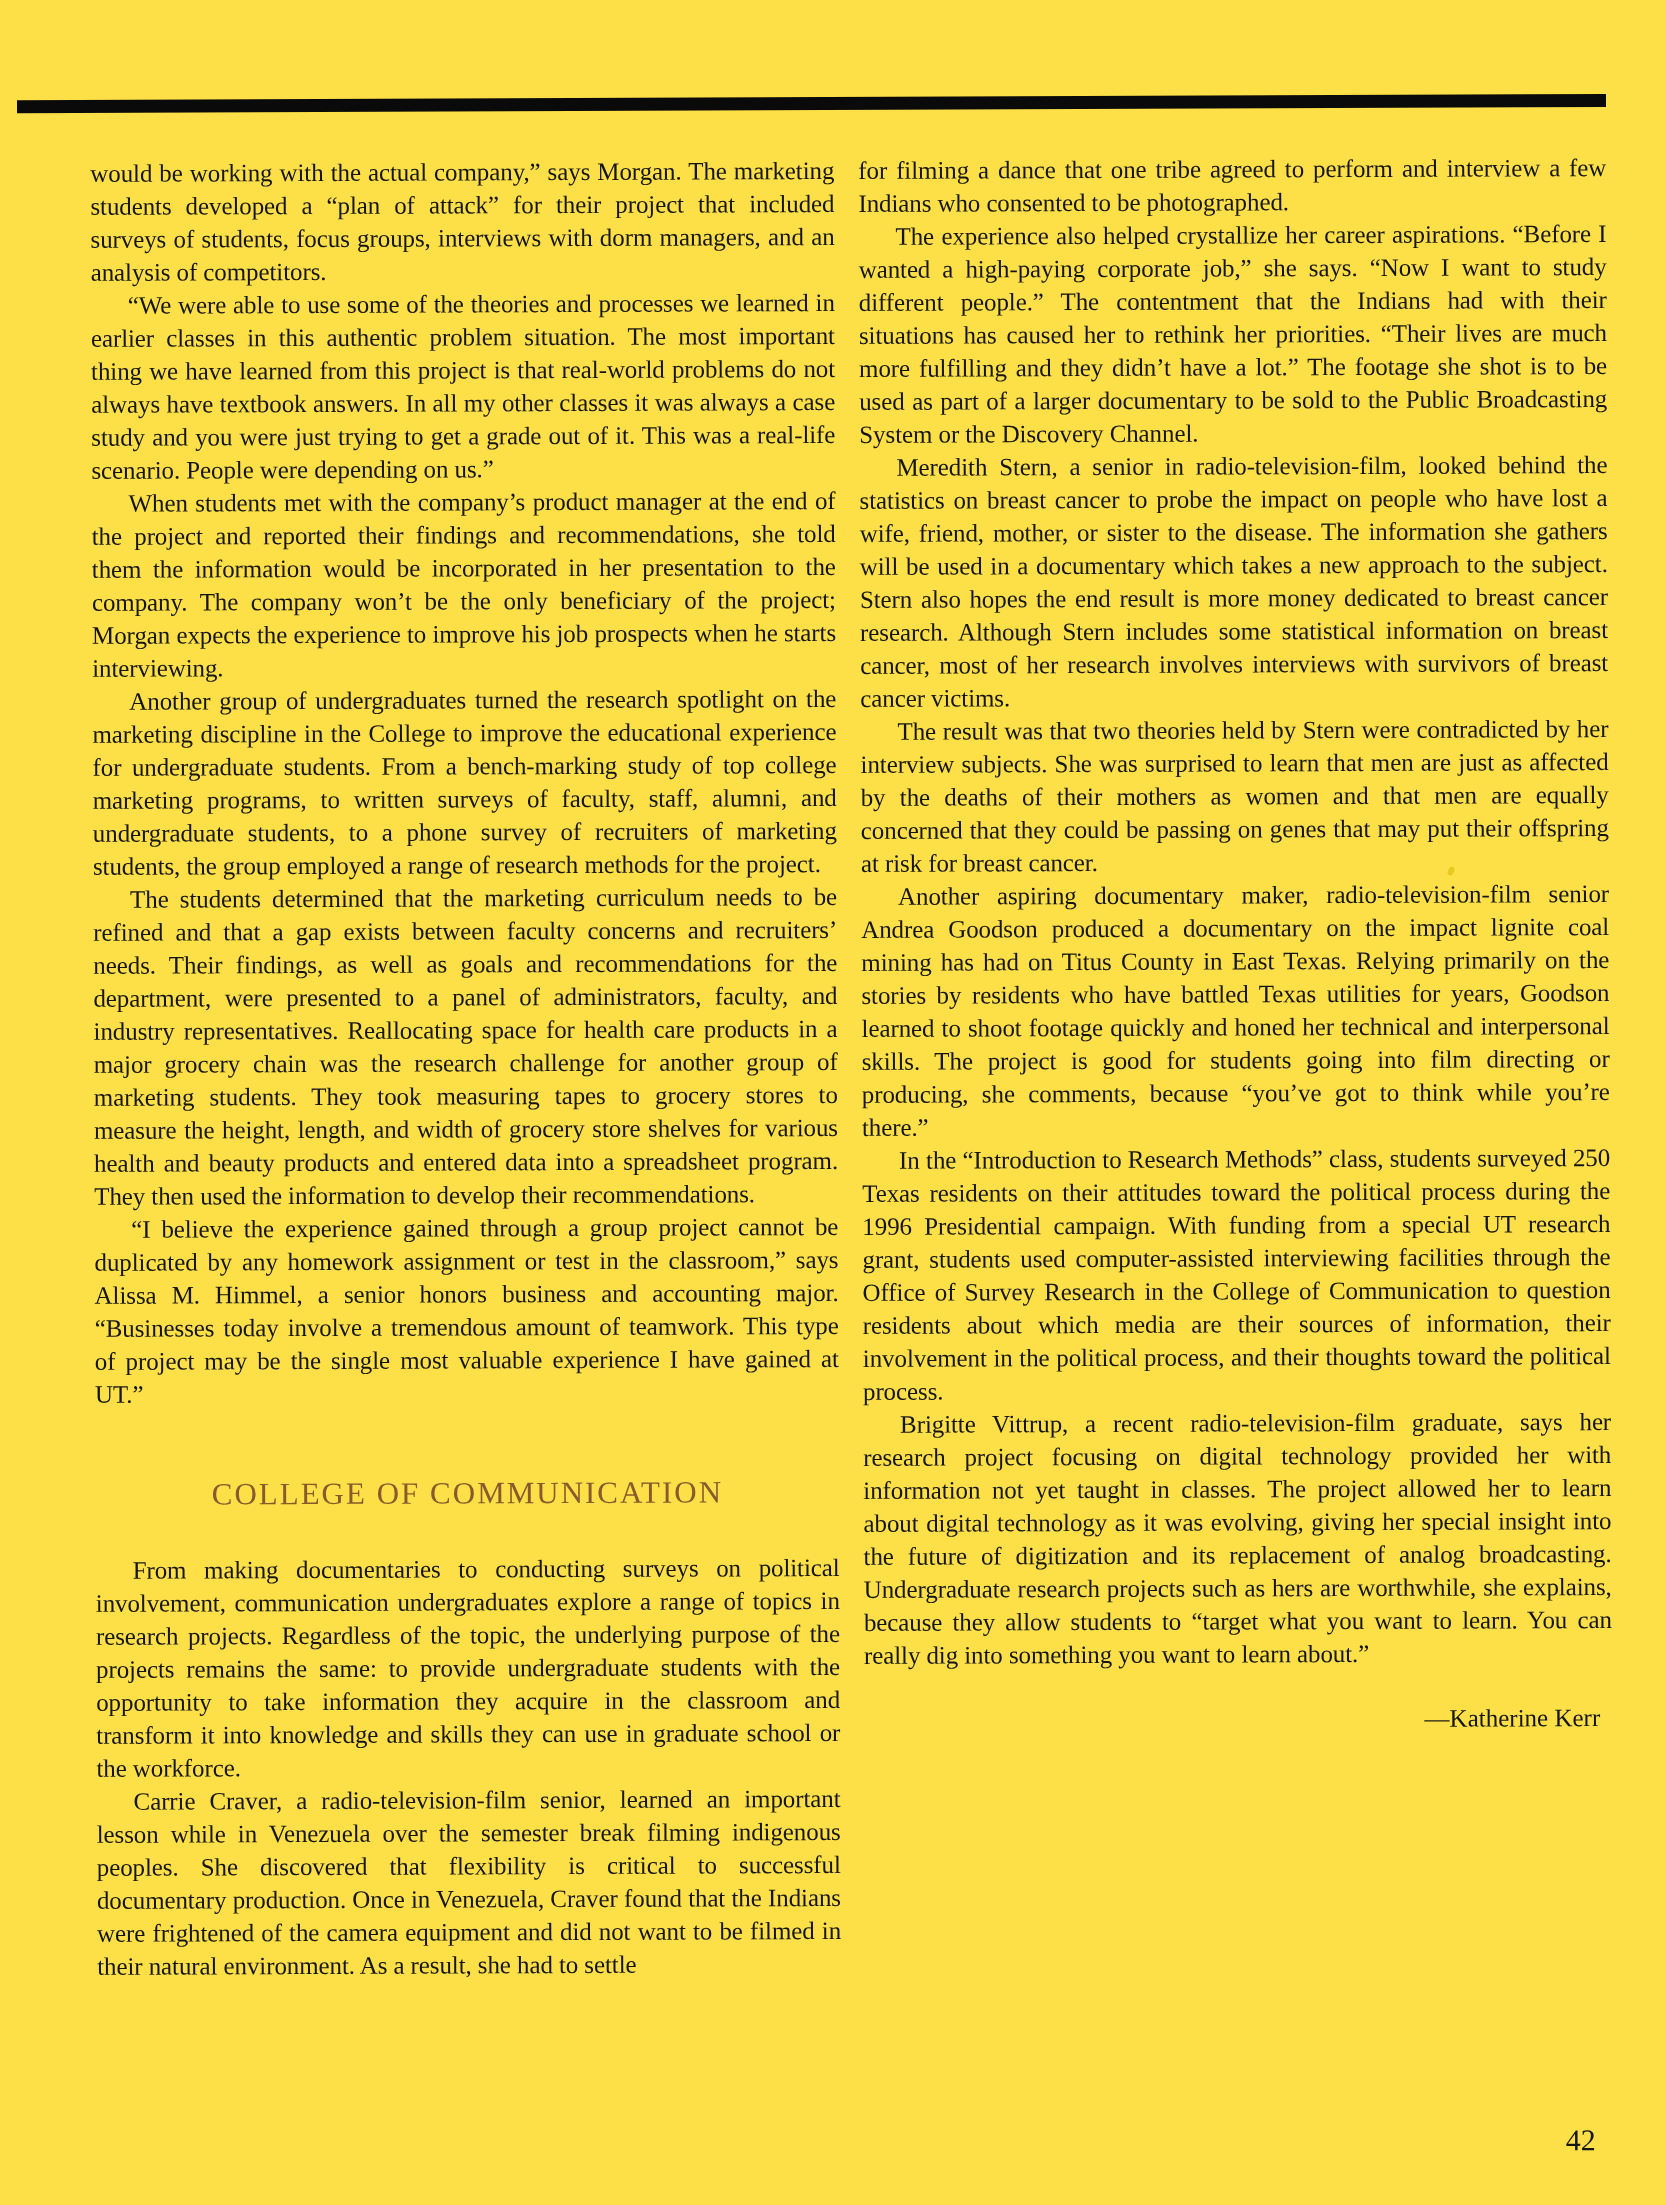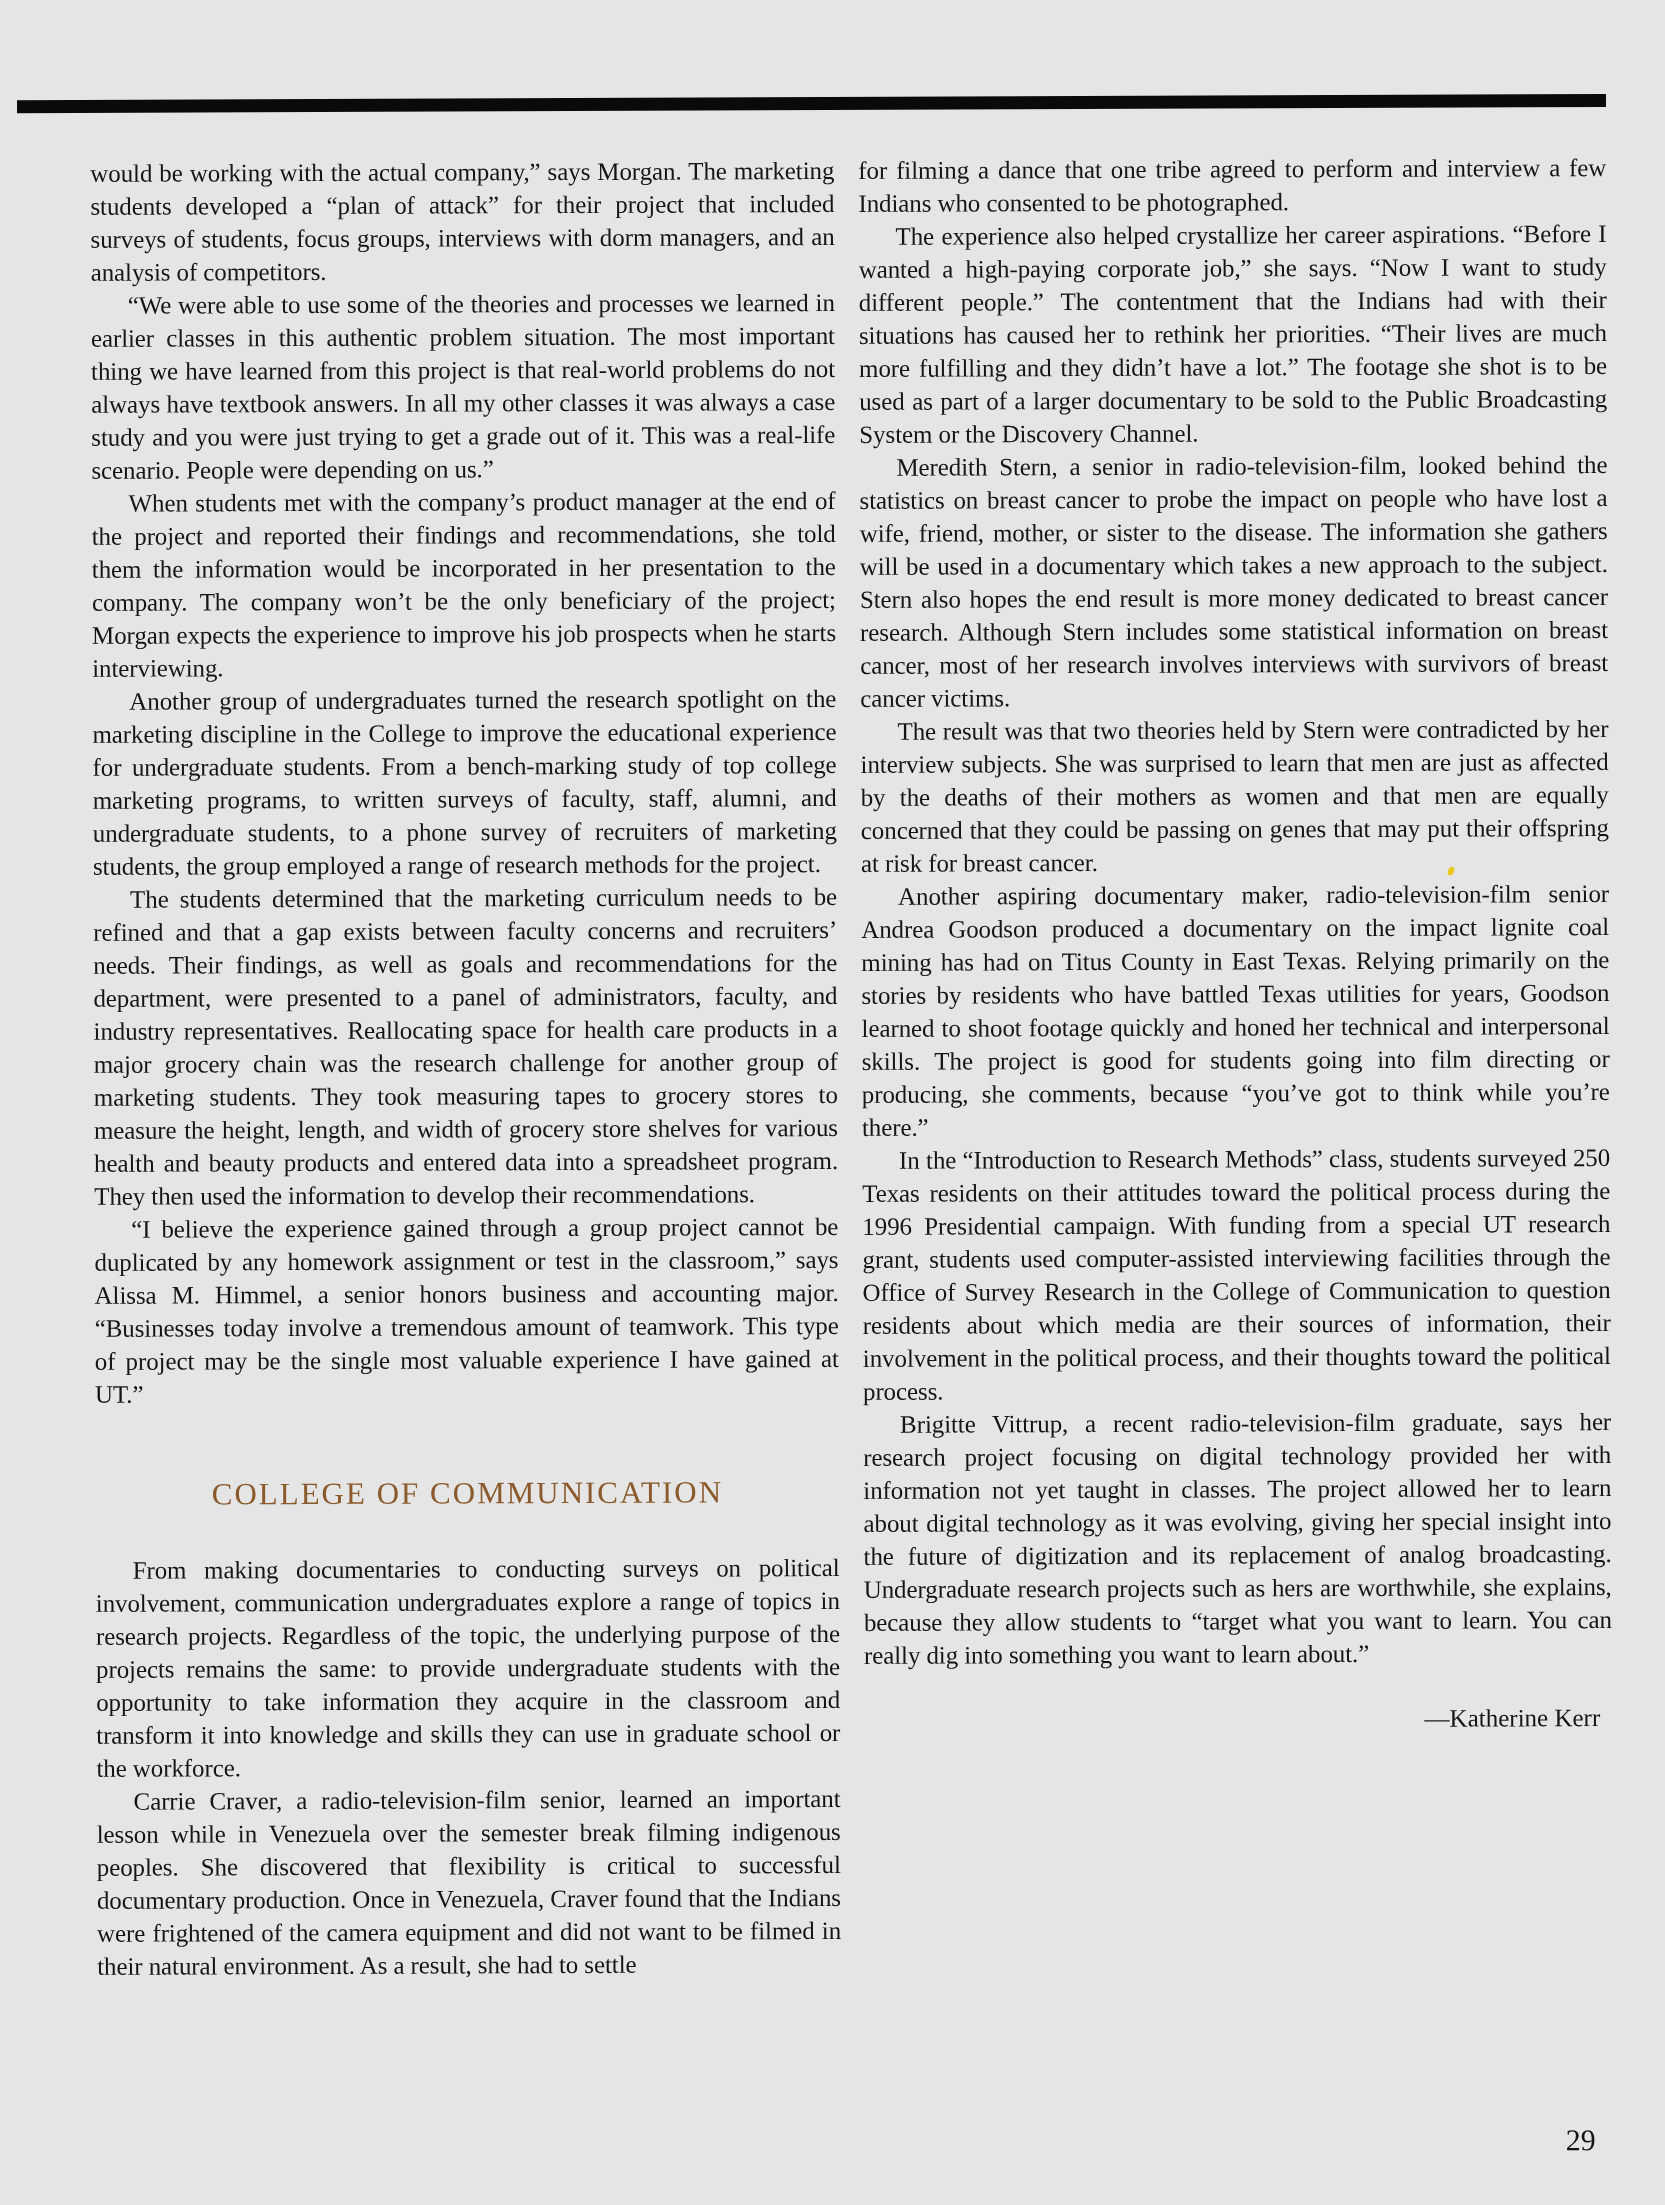--- a/index.html
+++ b/index.html
@@ -4,21 +4,21 @@
 <style>
   html, body {
     margin: 0;
     padding: 0;
     background: #ffffff;
   }
   .page {
     position: relative;
     width: 1665px;
     height: 2205px;
-    background: #e5e5e5;
+    background: #fde047;
     overflow: hidden;
     font-family: "Liberation Serif", serif;
     color: #151515;
   }
   .scan {
     position: absolute;
     inset: 0;
     transform: rotate(-0.22deg);
     transform-origin: 50% 40%;
   }
@@ -107,17 +107,17 @@
       <p>Meredith Stern, a senior in radio-television-film, looked behind the statistics on breast cancer to probe the impact on people who have lost a wife, friend, mother, or sister to the disease. The information she gathers will be used in a documentary which takes a new approach to the subject. Stern also hopes the end result is more money dedicated to breast cancer research. Although Stern includes some statistical information on breast cancer, most of her research involves interviews with survivors of breast cancer victims.</p>
       <p>The result was that two theories held by Stern were contradicted by her interview subjects. She was surprised to learn that men are just as affected by the deaths of their mothers as women and that men are equally concerned that they could be passing on genes that may put their offspring at risk for breast cancer.</p>
       <p>Another aspiring documentary maker, radio-television-film senior Andrea Goodson produced a documentary on the impact lignite coal mining has had on Titus County in East Texas. Relying primarily on the stories by residents who have battled Texas utilities for years, Goodson learned to shoot footage quickly and honed her technical and interpersonal skills. The project is good for students going into film directing or producing, she comments, because “you’ve got to think while you’re there.”</p>
       <p>In the “Introduction to Research Methods” class, students surveyed 250 Texas residents on their attitudes toward the political process during the 1996 Presidential campaign. With funding from a special UT research grant, students used computer-assisted interviewing facilities through the Office of Survey Research in the College of Communication to question residents about which media are their sources of information, their involvement in the political process, and their thoughts toward the political process.</p>
       <p>Brigitte Vittrup, a recent radio-television-film graduate, says her research project focusing on digital technology provided her with information not yet taught in classes. The project allowed her to learn about digital technology as it was evolving, giving her special insight into the future of digitization and its replacement of analog broadcasting. Undergraduate research projects such as hers are worthwhile, she explains, because they allow students to “target what you want to learn. You can really dig into something you want to learn about.”</p>
       <div class="byline">—Katherine Kerr</div>
     </div>
 
     <div class="ink-speck"></div>
 
-    <div class="page-number">29</div>
+    <div class="page-number">42</div>
 
   </div>
 </div>
 
 
 </body></html>

